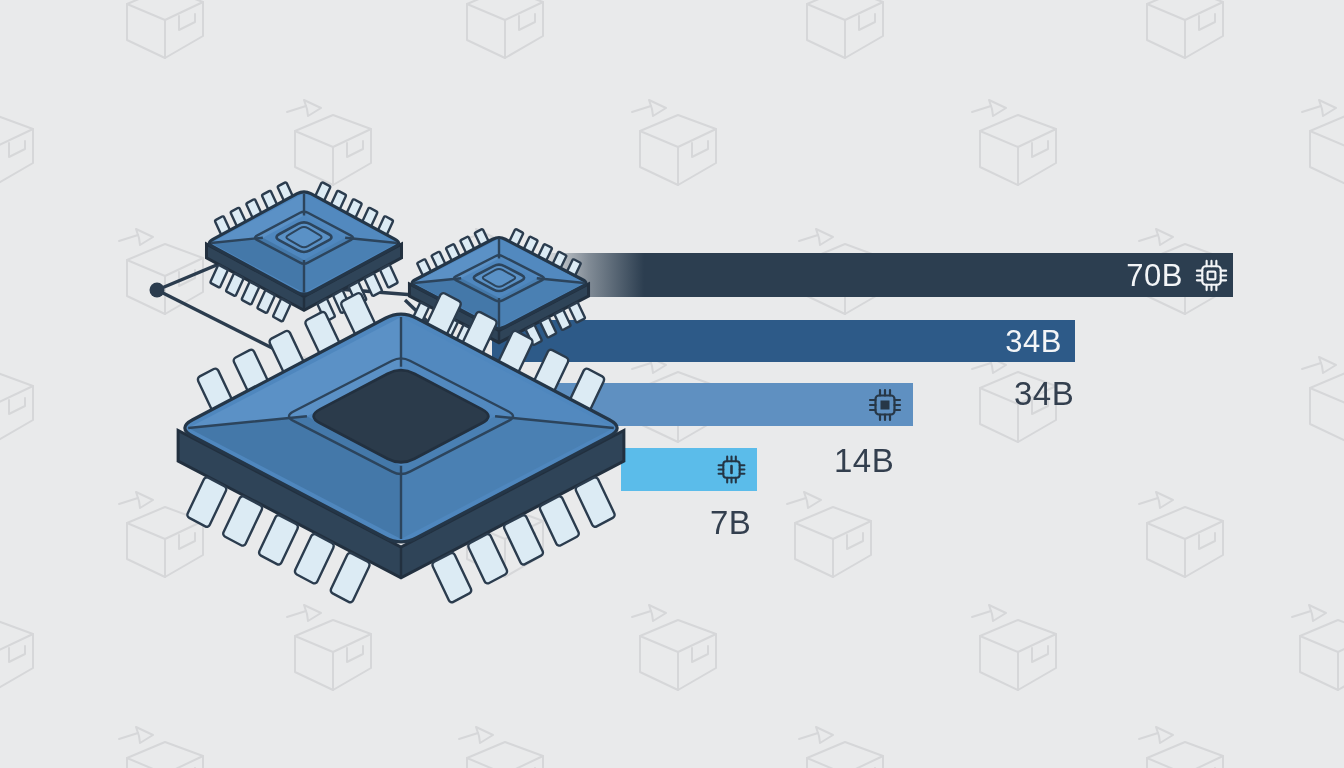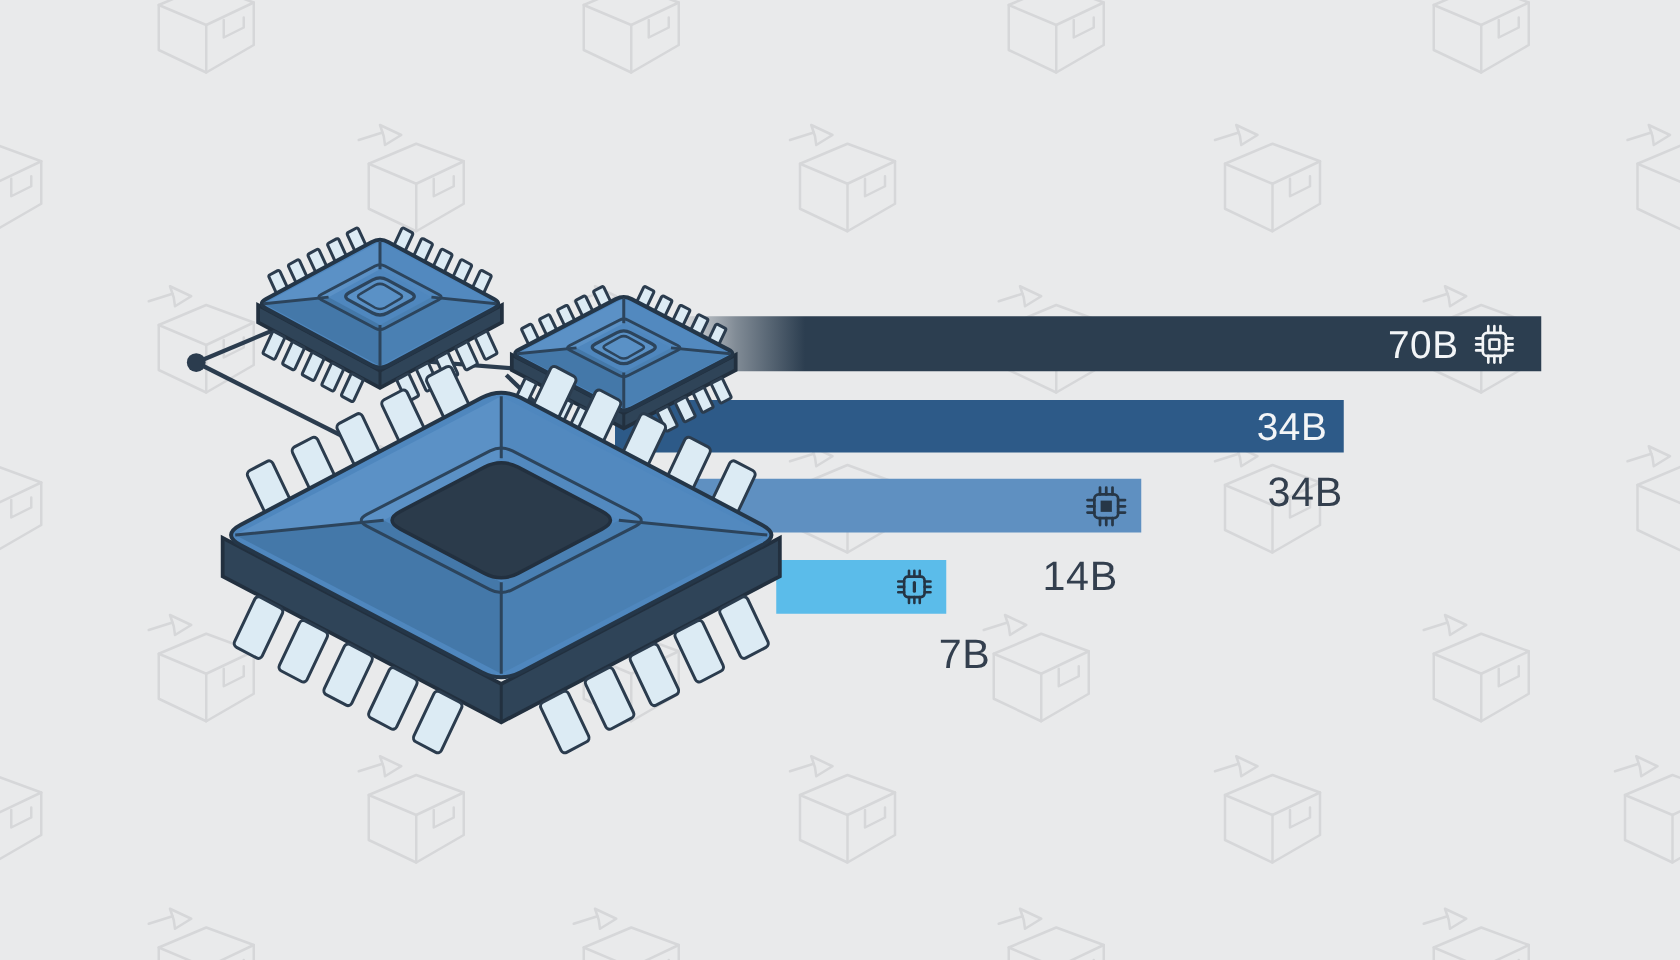--- a/index.html
+++ b/index.html
@@ -6,31 +6,31 @@
   .stage{
     position:relative;width:1344px;height:768px;overflow:hidden;
     background:#e9eaeb;font-family:"Liberation Sans",sans-serif;
     margin:0 auto;
   }
   .layer{position:absolute;inset:0;width:1344px;height:768px;}
   
   .bar{position:absolute;display:flex;align-items:center;justify-content:flex-end;box-sizing:border-box;}
   .bar-70b{left:540px;top:253px;width:693px;height:44px;
     background:linear-gradient(90deg, rgba(44,62,80,0) 0%, rgba(44,62,80,.55) 7%, #2c3e50 15%);
-    color:#f3f5f7;gap:11px;padding-right:20px;}
+    color:#f3f5f7;gap:11px;padding-right:4px;}
   .bar-34b{left:492px;top:320px;width:583px;height:42px;background:#2d5a88;color:#f3f5f7;padding-right:13px;}
   .bar-13b{left:556px;top:383px;width:357px;height:43px;background:#5f90c1;color:#273747;padding-right:10px;}
   .bar-7b {left:621px;top:448px;width:136px;height:43px;background:#5bbcea;color:#243545;padding-right:10px;}
   .bar-label{font-size:31px;font-weight:500;letter-spacing:.5px;line-height:1;}
   .cpu-ico{display:block;}
   
   .val{position:absolute;color:#333f4e;font-size:33px;font-weight:500;letter-spacing:.5px;line-height:1;}
   .val-34b{left:1014px;top:377px;}
   .val-13b{left:834px;top:444px;}
-  .val-7b{left:710px;top:506px;margin-left:41px;}
+  .val-7b{left:710px;top:506px;}
   
   .pattern-svg{color:#d6d7d9;}
   .chips path,.chips rect,.chips line,.chips circle{vector-effect:non-scaling-stroke;}
 </style>
 </head>
 <body>
 
 <div class="stage">
 
   <svg class="layer pattern-svg" viewBox="0 0 1344 768" fill="none" stroke="currentColor" stroke-width="2" stroke-linejoin="round" stroke-linecap="round" aria-hidden="true">

